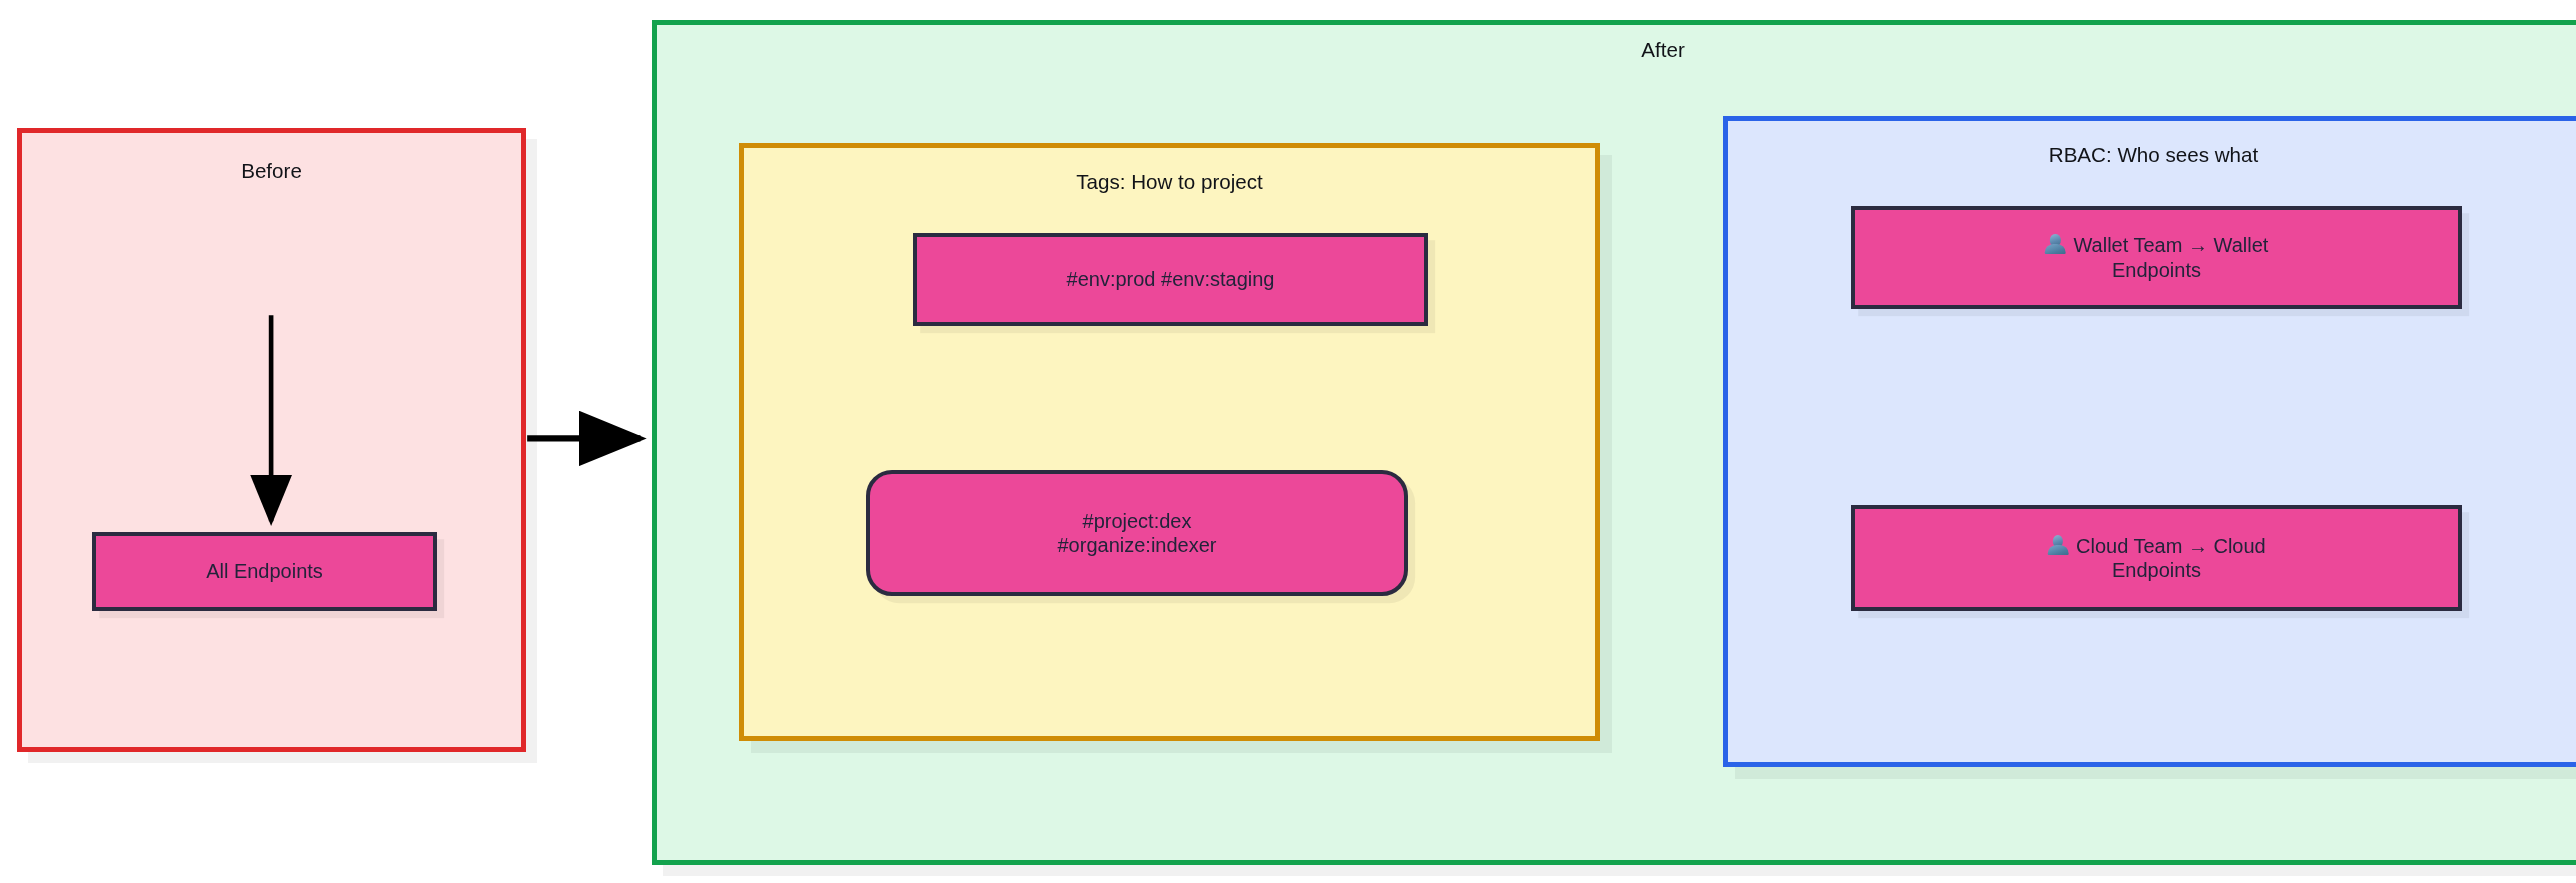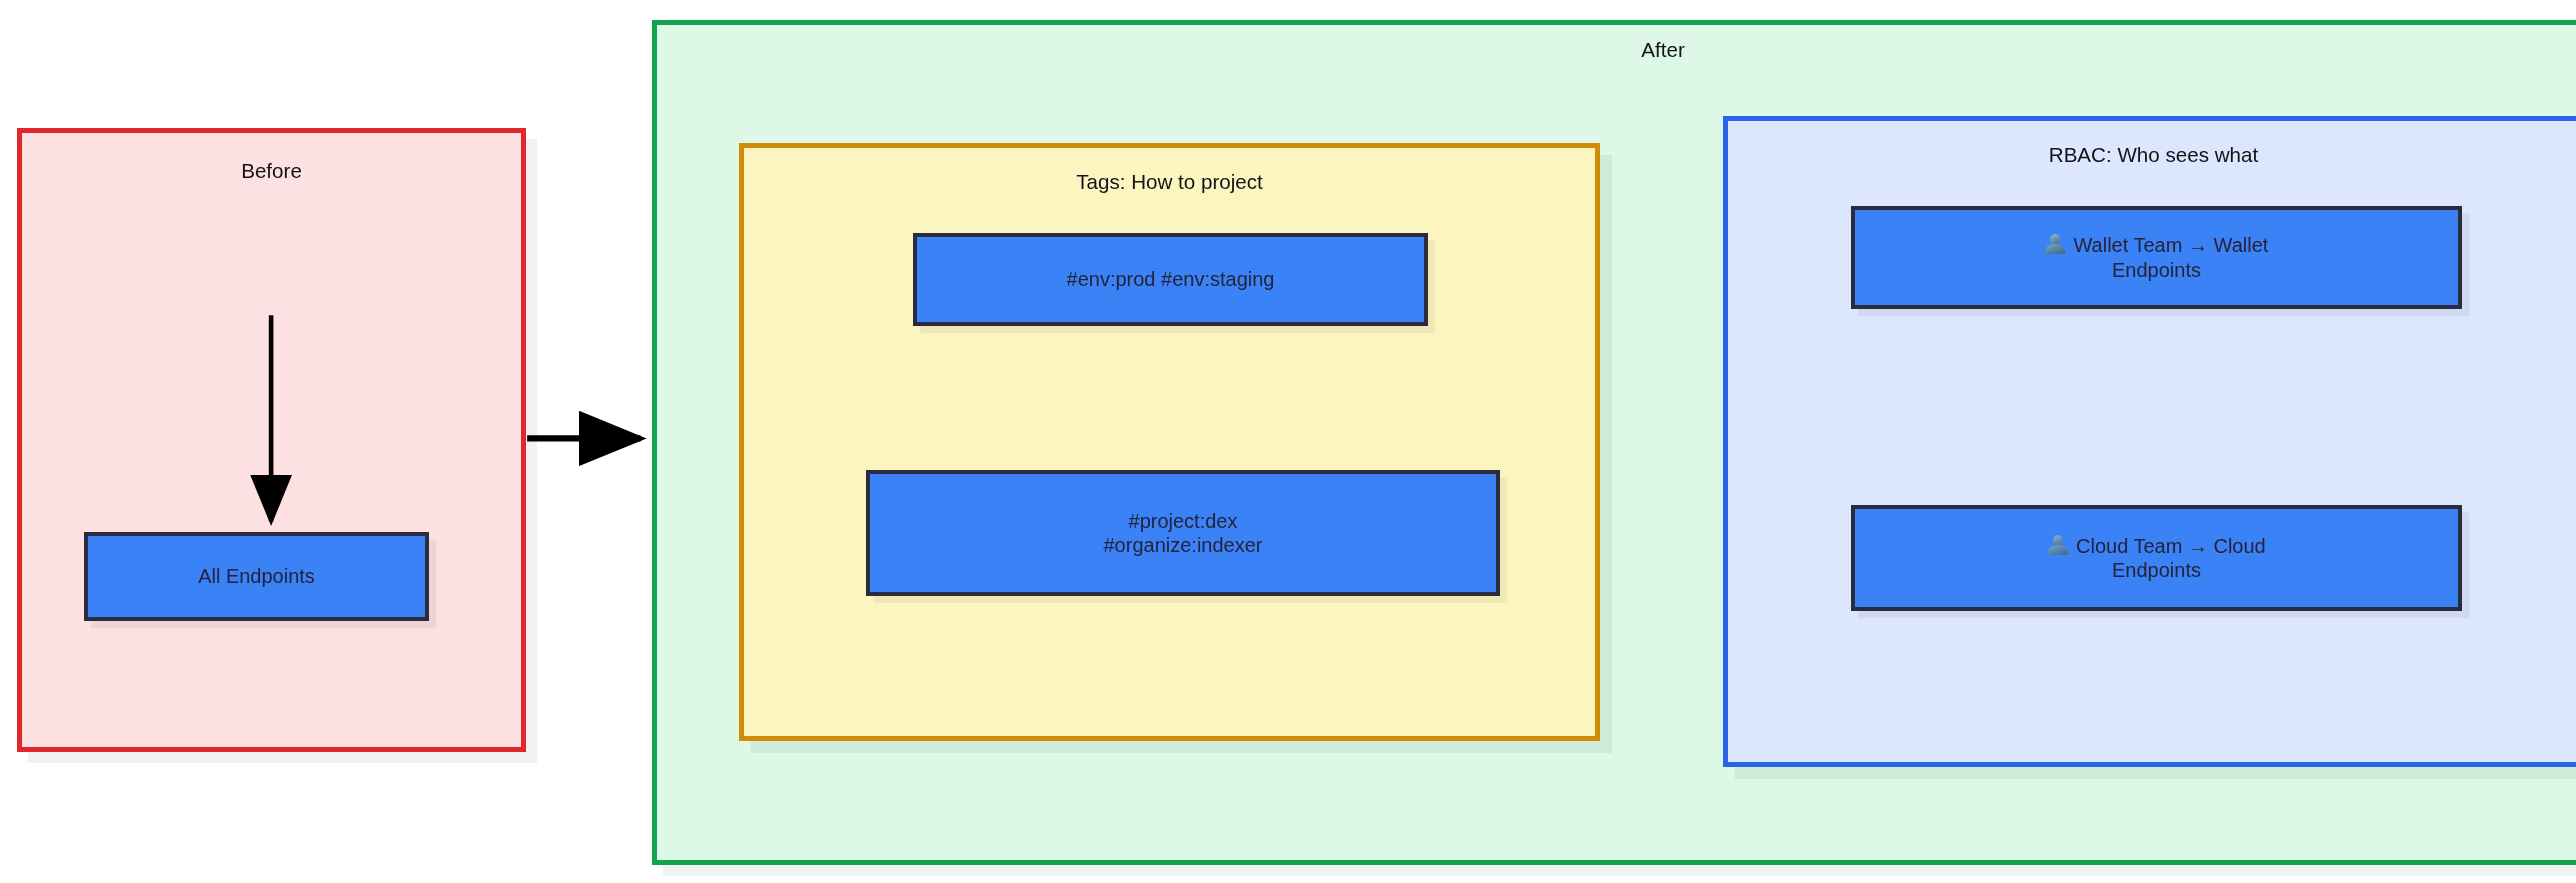--- a/index.html
+++ b/index.html
@@ -75,43 +75,43 @@
   .cluster-shadow {
     position: absolute;
     background: rgba(0,0,0,0.055);
     z-index: 0;
   }
 
   
   .node {
     position: absolute;
     box-sizing: border-box;
-    background: #3b82f6;
+    background: #ec4899;
     border: 4.1px solid #2b2b40;
     display: flex;
     align-items: center;
     justify-content: center;
     text-align: center;
     color: #23233a;
     font-size: 20px;
     line-height: 1.22;
     font-family: "Liberation Sans", sans-serif;
     box-shadow: 7.2px 7.2px 0 rgba(0,0,0,0.055);
     padding: 3.1px 7.2px;
     z-index: 3;
   }
   .node .node-label {
     display: block;
     width: 100%;
   }
 
   #node-all-users     { left: 146px;  top: 226px;  width: 249px;  height: 89px; }
-  #node-all-endpoints { left: 84px;  top: 532px; width: 345px;  height: 89px; justify-content: flex-end; }
+  #node-all-endpoints { left: 92px;  top: 532px; width: 345px;  height: 79px; justify-content: flex-end; }
   #node-env-tags      { left: 913px; top: 233px;  width: 515px; height: 93px; }
-  #node-project-tags  { left: 866px; top: 470px;  width: 634px; height: 126px; }
+  #node-project-tags  { left: 866px; top: 470px;  width: 542px; height: 126px; border-radius: 26px; }
   #node-wallet        { left: 1851px; top: 206px;  width: 611px; height: 103px; }
   #node-cloud         { left: 1851px; top: 505px;  width: 611px; height: 106px; }
 
   .person-icon {
     display: inline-block;
     vertical-align: -3.1px;
     width: 21.6px;
     height: 21.6px;
     margin-right: 7.2px;
     position: relative;

